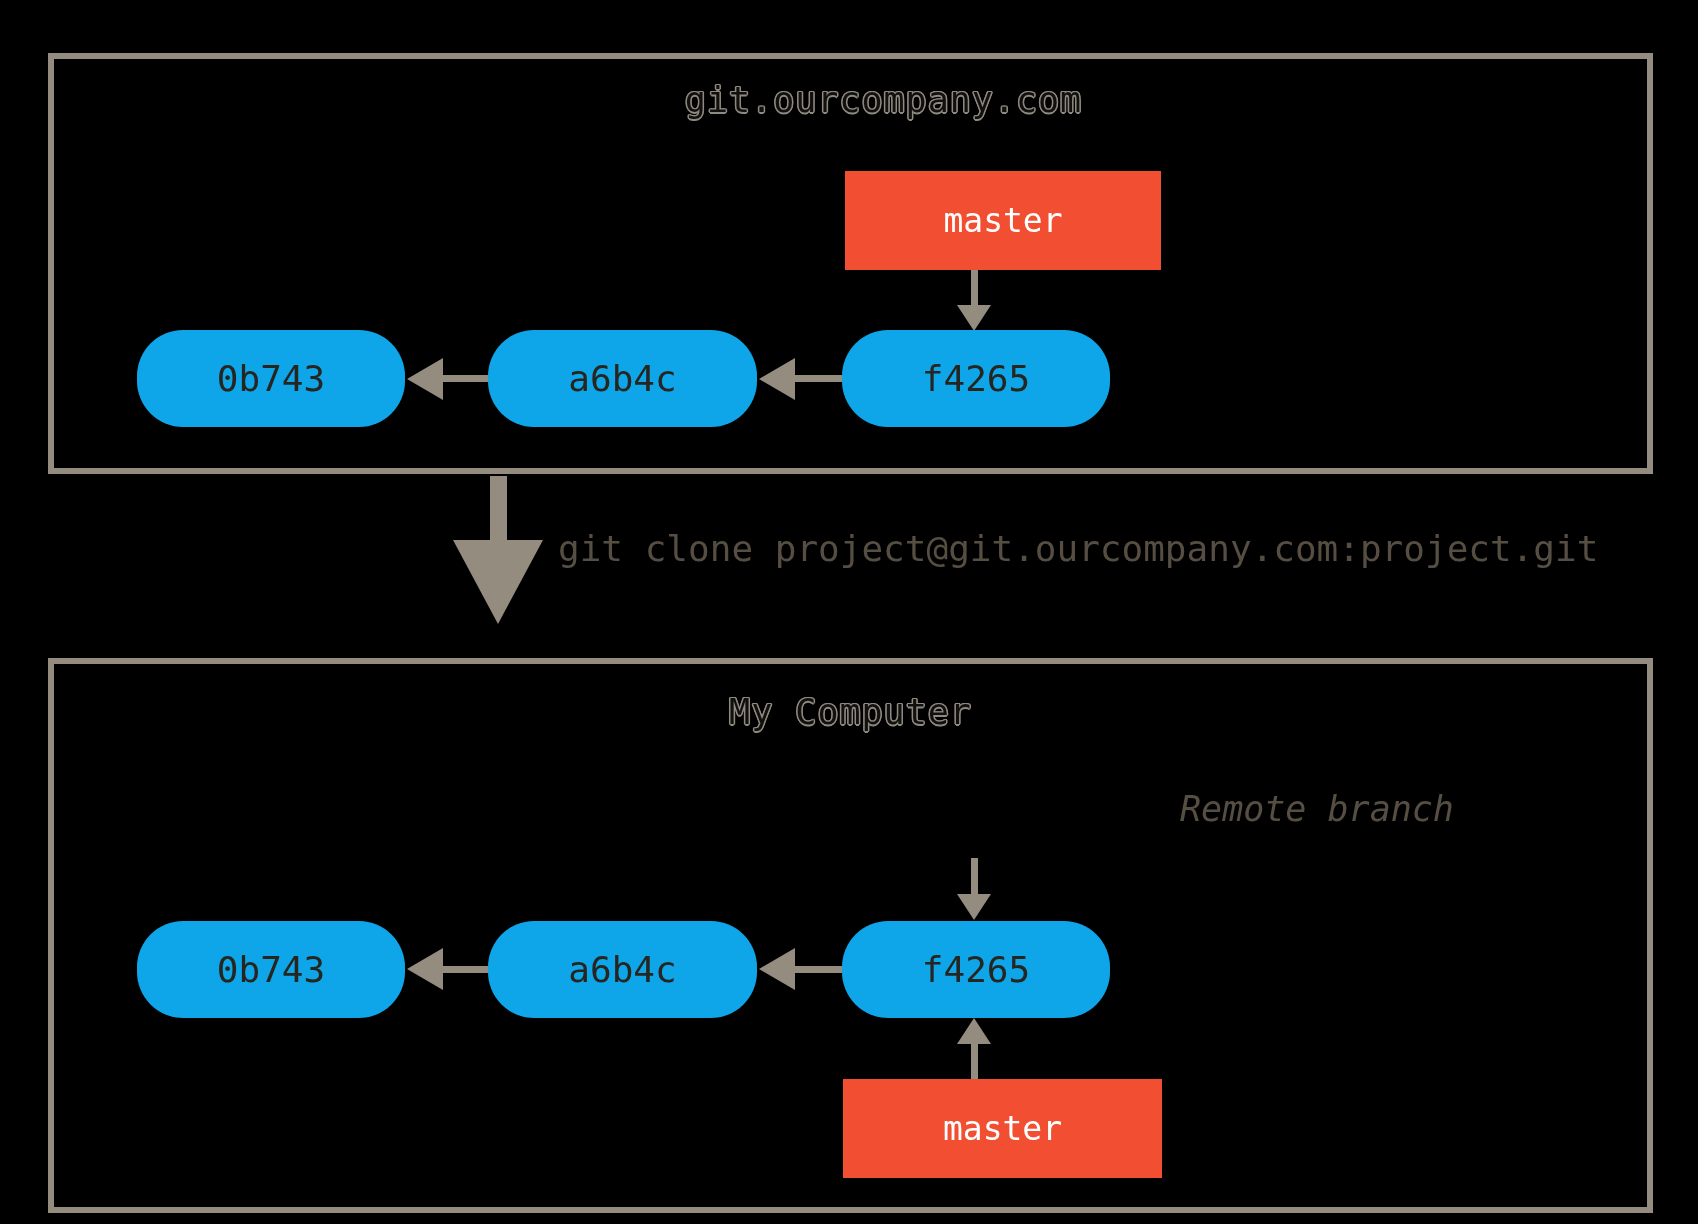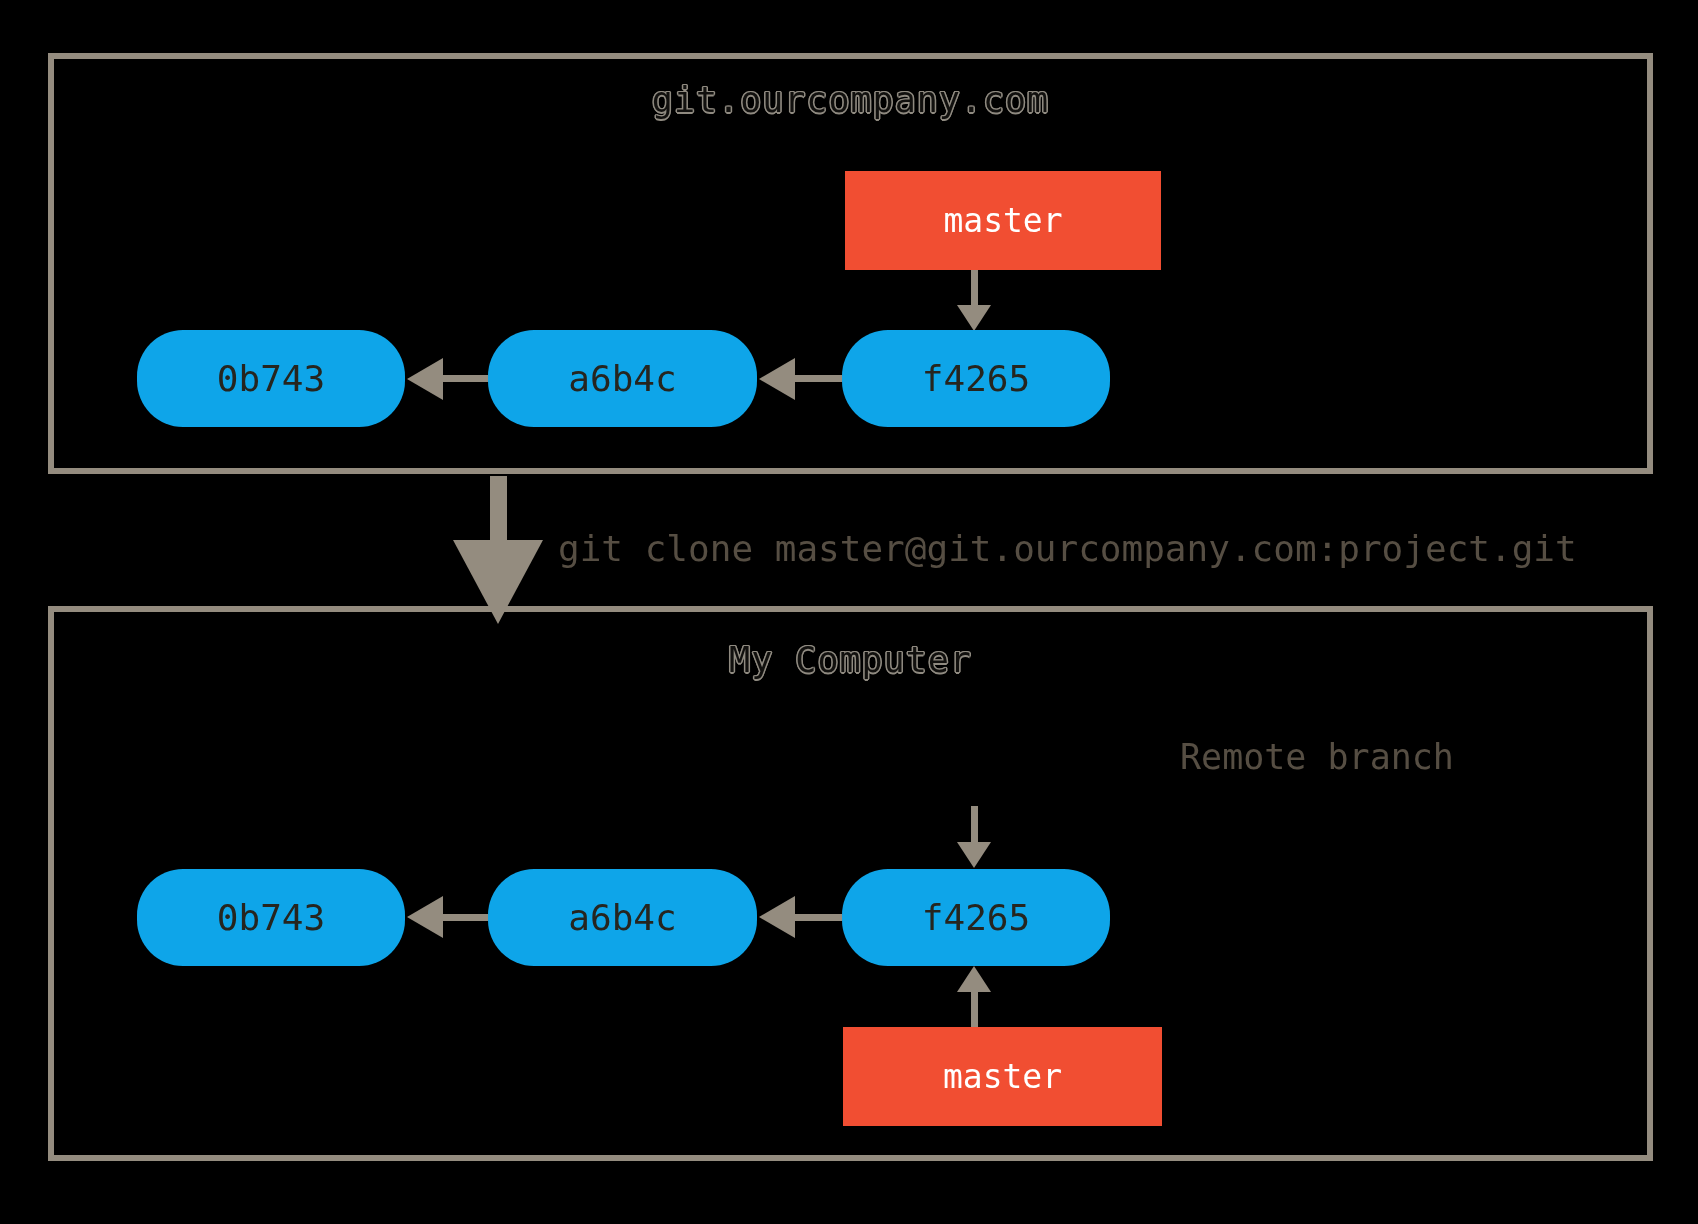--- a/index.html
+++ b/index.html
@@ -17,21 +17,21 @@
     height: 1224px;
     background: #000000;
   }
   .repo-box {
     position: absolute;
     border: 6px solid #948c7f;
     background: transparent;
     box-sizing: border-box;
   }
   .box-remote { left: 48px; top: 53px;  width: 1605px; height: 421px; }
-  .box-local  { left: 48px; top: 606px; width: 1605px; height: 555px; }
+  .box-local  { left: 48px; top: 658px; width: 1605px; height: 555px; }
 
   .box-title {
     position: absolute;
     left: 0;
     width: 100%;
     text-align: center;
     font-size: 35px;
     letter-spacing: 1px;
     color: #11100e;
     text-shadow:
@@ -61,20 +61,21 @@
     line-height: 97px;
     text-align: center;
     white-space: nowrap;
   }
 
   .annot {
     position: absolute;
     color: #564e43;
     font-size: 35px;
     white-space: nowrap;
+    font-style: italic;
   }
 
   .clone-text {
     position: absolute;
     color: #564e43;
     font-size: 36px;
     line-height: 42px;
     white-space: nowrap;
   }
 
@@ -113,40 +114,40 @@
     border-right: 45px solid transparent;
     border-top: 84px solid #948c7f;
   }
 </style>
 </head>
 <body>
 
 <div class="canvas">
 
   <section class="repo-box box-remote">
-    <div class="box-title" style="top:21px;">git.ourcompany.com</div>
+    <div class="box-title" style="top:21px;margin-left:33px;">git.ourcompany.com</div>
 
     <div class="branch" style="left:791px; top:112px; width:316px; height:99px; line-height:99px;">master</div>
 
     <div class="shaft-v" style="left:917px; top:211px; height:35px;"></div>
     <div class="head-down" style="left:903px; top:246px;"></div>
 
     <div class="pill" style="left:83px;  top:271px; width:268px;">0b743</div>
     <div class="pill" style="left:434px; top:271px; width:269px;">a6b4c</div>
     <div class="pill" style="left:788px; top:271px; width:268px;">f4265</div>
 
     <div class="head-left" style="left:353px; top:299px;"></div>
     <div class="shaft-h" style="left:389px; top:316px; width:45px;"></div>
     <div class="head-left" style="left:705px; top:299px;"></div>
     <div class="shaft-h" style="left:741px; top:316px; width:47px;"></div>
   </section>
 
   <div class="big-shaft"></div>
   <div class="big-head"></div>
-  <div class="clone-text" style="left:558px; top:528px;">git clone master@git.ourcompany.com:project.git</div>
+  <div class="clone-text" style="left:558px; top:528px;">git clone project@git.ourcompany.com:project.git</div>
 
   <section class="repo-box box-local">
     <div class="box-title" style="top:28px;">My Computer</div>
 
     <div class="annot" style="left:1126px; top:97px; height:97px; line-height:97px;">Remote branch</div>
 
     <div class="shaft-v" style="left:917px; top:194px; height:36px;"></div>
     <div class="head-down" style="left:903px; top:230px;"></div>
 
     <div class="pill" style="left:83px;  top:257px; width:268px;">0b743</div>

